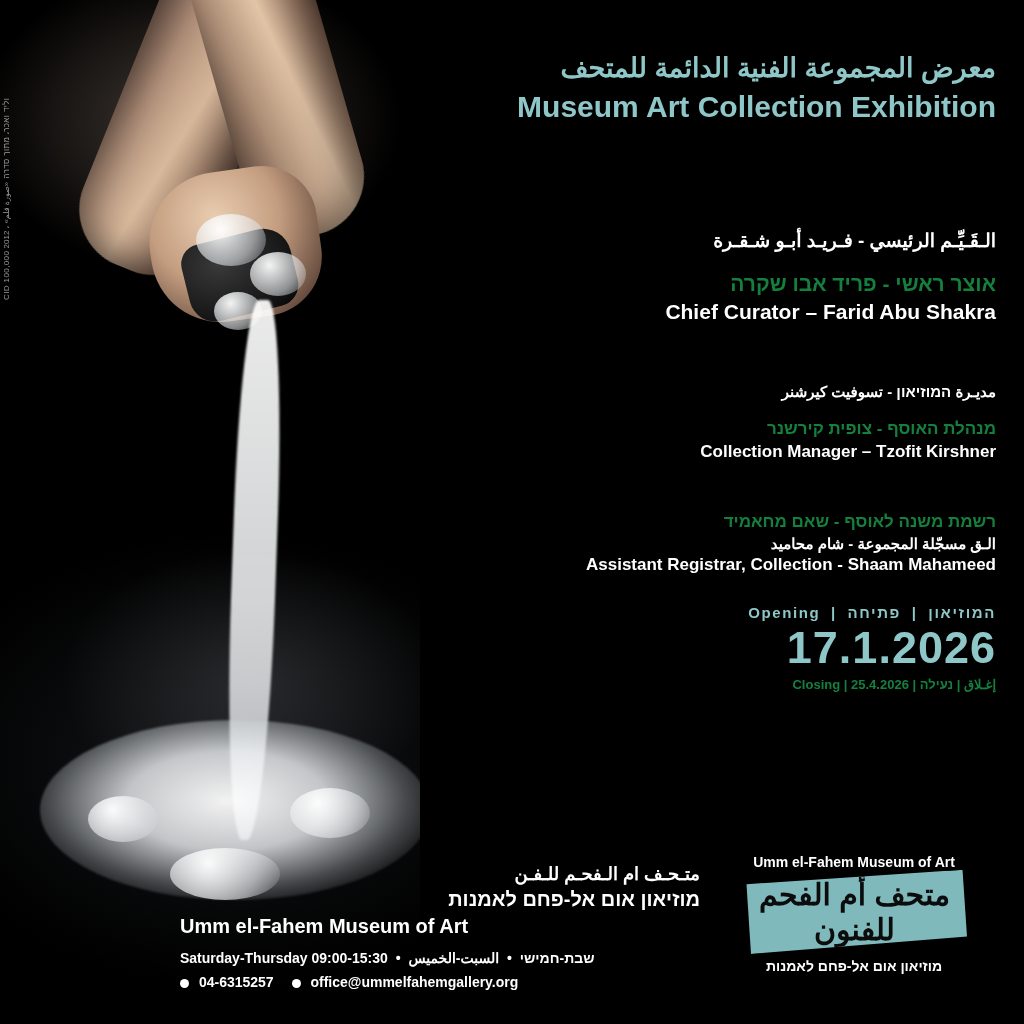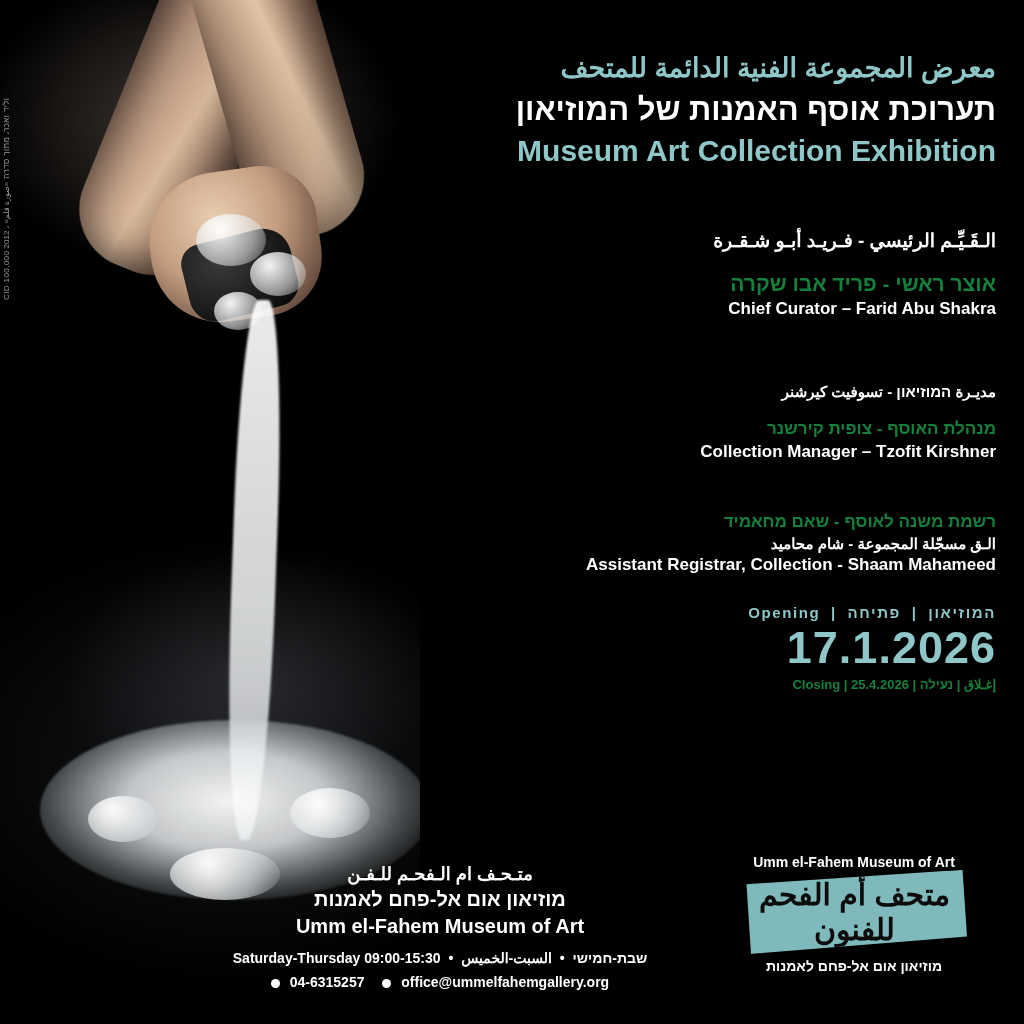--- a/index.html
+++ b/index.html
@@ -162,21 +162,21 @@
     color: #ffffff;
     font-weight: 700;
     direction: ltr;
     text-align: right;
     line-height: 1.35;
   }
 
   #credit1 { top: 228px; }
   #credit1 .line-ar { font-size: 19px; }
   #credit1 .line-he { font-size: 21px; }
-  #credit1 .line-en { font-size: 17px; }
+  #credit1 .line-en { font-size: 21px; }
 
   #credit2 { top: 382px; }
   #credit2 .line-ar { font-size: 15px; }
   #credit2 .line-he { font-size: 17px; }
   #credit2 .line-en { font-size: 17px; }
 
   #credit3 { top: 495px; }
   #credit3 .line-ar { font-size: 15px; }
   #credit3 .line-he { font-size: 17px; }
   #credit3 .line-en { font-size: 17px; }
@@ -218,21 +218,20 @@
   
   .footer {
     position: absolute;
     left: 0; bottom: 0;
     width: 1024px; height: 180px;
   }
   .footer-text {
     position: absolute;
     left: 180px; top: 18px;
     width: 520px;
-    text-align: center;
     color: #fff;
   }
   .f-ar { font-size: 18px; font-weight: 700; color: #ffffff; direction: rtl; line-height: 1.35; }
   .f-he { font-size: 20px; font-weight: 700; color: #ffffff; direction: rtl; line-height: 1.35; }
   .f-en { font-size: 20px; font-weight: 700; color: #ffffff; direction: ltr; line-height: 1.35; }
   .f-hours {
     font-size: 14px; font-weight: 700; color: #ffffff;
     direction: ltr; margin-top: 10px;
   }
   .f-hours .dot { color: #ffffff; padding: 0 4px; }
@@ -313,21 +312,20 @@
   </div>
 
   <div class="side-credit">
     <span>וליד ואכר، מתוך סדרה «صورة قلم» ، 2012 CID 100,000</span>
   </div>
 
   <div class="content">
 
     <div class="title-block">
       <div class="t-ar">معرض المجموعة الفنية الدائمة للمتحف</div>
-      <div class="t-he">תערוכת אוסף האמנות של המוזיאון</div>
       <div class="t-en">Museum Art Collection Exhibition</div>
     </div>
 
     <div class="credit-block" id="credit1">
       <div class="line-ar">الـقَـيِّـم الرئيسي - فـريـد أبـو شـقـرة</div>
       <div class="line-he">אוצר ראשי - פריד אבו שקרה</div>
       <div class="line-en">Chief Curator – Farid Abu Shakra</div>
     </div>
 
     <div class="credit-block" id="credit2">

